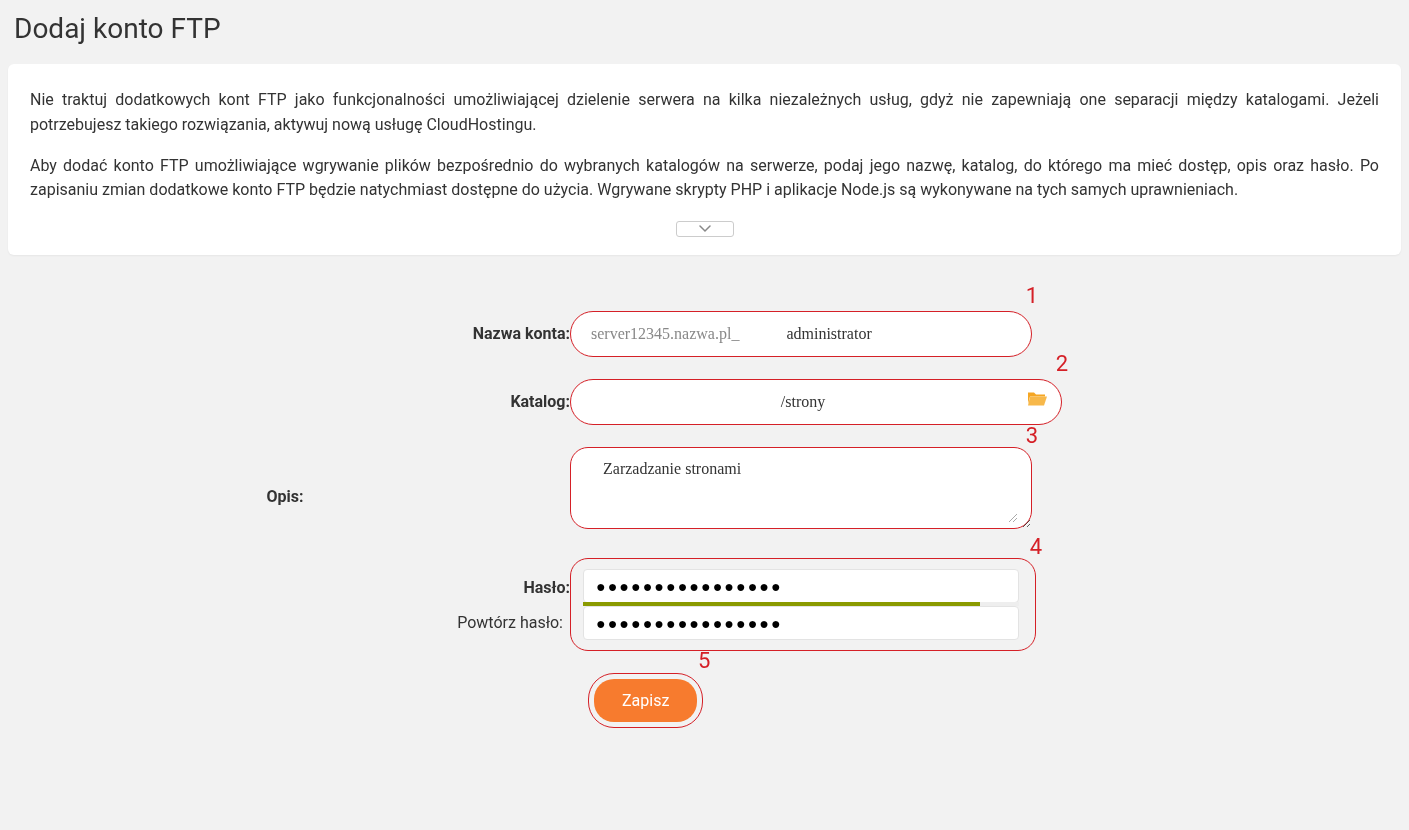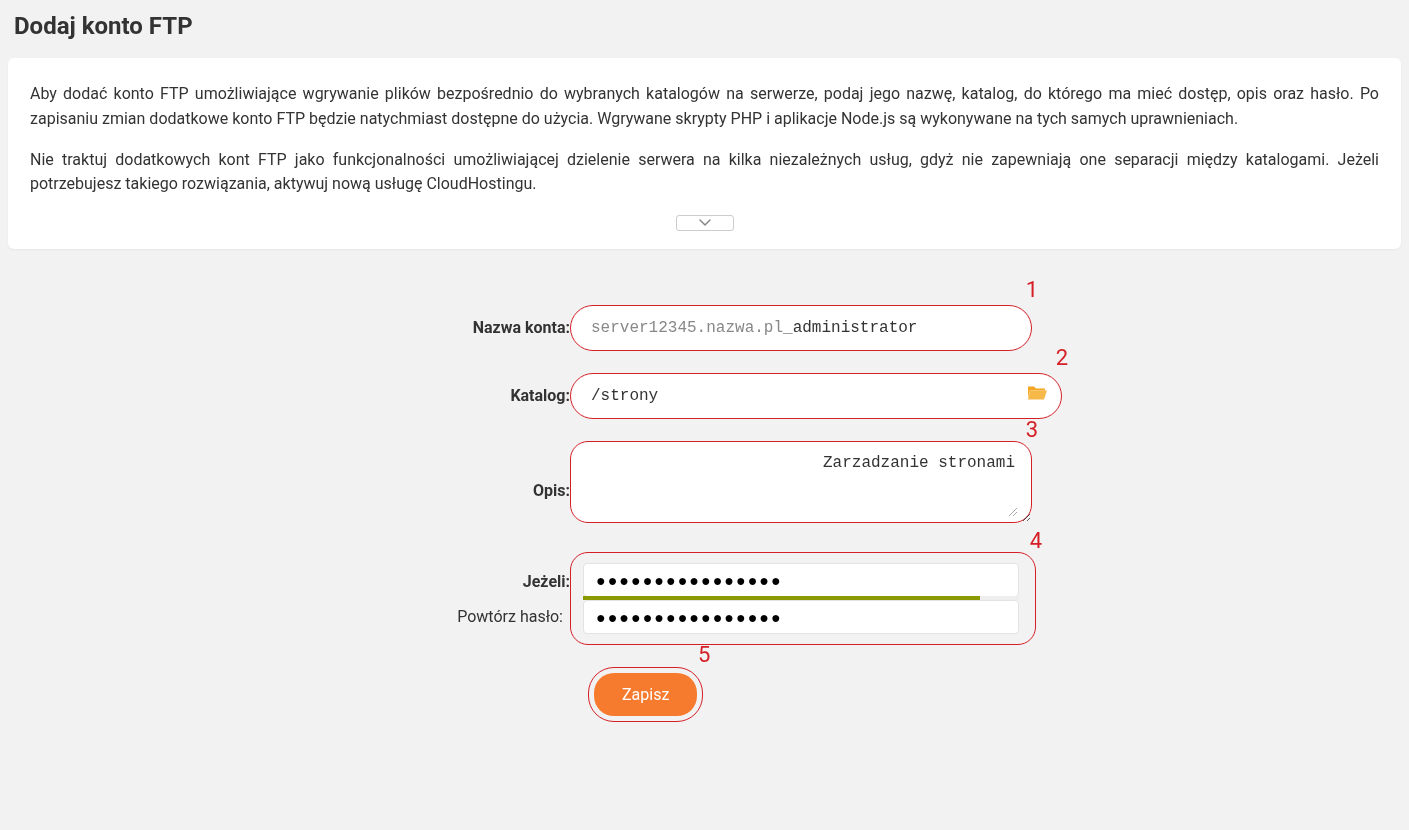--- a/index.html
+++ b/index.html
@@ -4,22 +4,22 @@
   <style>
     * { box-sizing: border-box; margin: 0; padding: 0; }
     body {
       font-family: -apple-system, BlinkMacSystemFont, "Segoe UI", Roboto, "Helvetica Neue", Arial, sans-serif;
       background: #f2f2f2;
       color: #333;
       font-size: 16px;
       line-height: 1.5;
     }
     .page-title {
-      font-size: 24px;
-      font-weight: 700;
+      font-size: 28px;
+      font-weight: 400;
       color: #333;
       padding: 8px 14px 14px;
     }
     .info-panel {
       background: #fff;
       border-radius: 6px;
       margin: 0 8px;
       padding: 24px 22px 12px;
       box-shadow: 0 1px 2px rgba(0,0,0,0.05);
       position: relative;
@@ -51,21 +51,21 @@
     .form-area {
       padding: 56px 0 20px;
     }
     .form-row {
       display: flex;
       align-items: center;
       margin-bottom: 22px;
       position: relative;
     }
     .form-row.align-top { align-items: flex-start; }
-    .form-row.align-top .form-label { padding-top: 38px; }
+    .form-row.align-top .form-label { padding-top: 38px; text-align: center; }
     .form-label {
       width: 570px;
       text-align: right;
       font-size: 16px;
       font-weight: 700;
       color: #333;
     }
     .input-wrap {
       position: relative;
       display: inline-block;
@@ -73,29 +73,29 @@
     .text-input, .textarea-input {
       width: 462px;
       height: 46px;
       border: 1.5px solid #d52027;
       border-radius: 23px;
       padding: 0 20px;
       font-size: 16px;
       color: #333;
       background: #fff;
       outline: none;
-      font-family: Liberation Mono, monospace;
+      font-family: Liberation Serif, serif;
+      gap: 47px;
     }
     .text-input.wide { width: 492px; }
     .textarea-input {
       height: 82px;
       border-radius: 18px;
-      padding: 12px 16px;
+      padding: 12px 32px;
       resize: both;
-      text-align: right;
     }
     .prefix-input {
       display: flex;
       align-items: center;
     }
     .prefix-text {
       color: #888;
       font-size: 16px;
       margin-right: 0;
     }
@@ -197,22 +197,22 @@
       bottom: 6px;
       pointer-events: none;
     }
   </style>
 </head>
 <body>
 
 <h1 class="page-title">Dodaj konto FTP</h1>
 
 <div class="info-panel">
+  <p class="info-text">Nie traktuj dodatkowych kont FTP jako funkcjonalności umożliwiającej dzielenie serwera na kilka niezależnych usług, gdyż nie zapewniają one separacji między katalogami. Jeżeli potrzebujesz takiego rozwiązania, aktywuj nową usługę CloudHostingu.</p>
   <p class="info-text">Aby dodać konto FTP umożliwiające wgrywanie plików bezpośrednio do wybranych katalogów na serwerze, podaj jego nazwę, katalog, do którego ma mieć dostęp, opis oraz hasło. Po zapisaniu zmian dodatkowe konto FTP będzie natychmiast dostępne do użycia. Wgrywane skrypty PHP i aplikacje Node.js są wykonywane na tych samych uprawnieniach.</p>
-  <p class="info-text">Nie traktuj dodatkowych kont FTP jako funkcjonalności umożliwiającej dzielenie serwera na kilka niezależnych usług, gdyż nie zapewniają one separacji między katalogami. Jeżeli potrzebujesz takiego rozwiązania, aktywuj nową usługę CloudHostingu.</p>
   <button class="expand-btn">
     <svg width="12" height="8" viewBox="0 0 12 8">
       <path d="M1 1 L6 6 L11 1" stroke="#888" stroke-width="1.5" fill="none" stroke-linecap="round"></path>
     </svg>
   </button>
 </div>
 
 <div class="form-area">
 
   <div class="form-row">
@@ -223,21 +223,21 @@
         <span class="prefix-text">server12345.nazwa.pl_</span>
         <input class="input-inline" type="text" value="administrator" style="">
       </div>
     </div>
   </div>
 
   <div class="form-row">
     <label class="form-label">Katalog:</label>
     <div class="input-wrap">
       <span class="step-num" style="top:-26px; right:-6px;">2</span>
-      <input class="text-input wide" type="text" style="padding-right: 46px;" value="/strony">
+      <input class="text-input wide" type="text" style="padding-right: 46px; text-align: center;" value="/strony">
       <span class="folder-icon">
         <svg width="22" height="18" viewBox="0 0 22 18">
           <path d="M2 3 h6 l2 2 h9 v2 H4 L2 14 Z" fill="#f5a623"></path>
           <path d="M4 7 h17 l-3 9 H2 Z" fill="#f7b84a"></path>
         </svg>
       </span>
     </div>
   </div>
 
   <div class="form-row align-top">
@@ -247,21 +247,21 @@
       <textarea class="textarea-input" style="">Zarzadzanie stronami</textarea>
       <span class="resize-handle">
         <svg width="12" height="12" viewBox="0 0 12 12">
           <path d="M11 3 L3 11 M11 7 L7 11 M11 11 L11 11" stroke="#aaa" stroke-width="1"></path>
         </svg>
       </span>
     </div>
   </div>
 
   <div class="form-row" style="align-items:flex-start;">
-    <label class="form-label" style="padding-top:18px;">Jeżeli:</label>
+    <label class="form-label" style="padding-top:18px;">Hasło:</label>
     <div class="input-wrap">
       <span class="step-num" style="top:-22px; right:-6px;">4</span>
       <div class="pwgroup">
         <div class="pwrow">
           <input class="pw-input" type="text" value="●●●●●●●●●●●●●●●●" style="">
         </div>
         <div class="strength-bar">
           <div class="strength-fill"></div>
         </div>
         <div class="pwrow" style="position:relative;">

